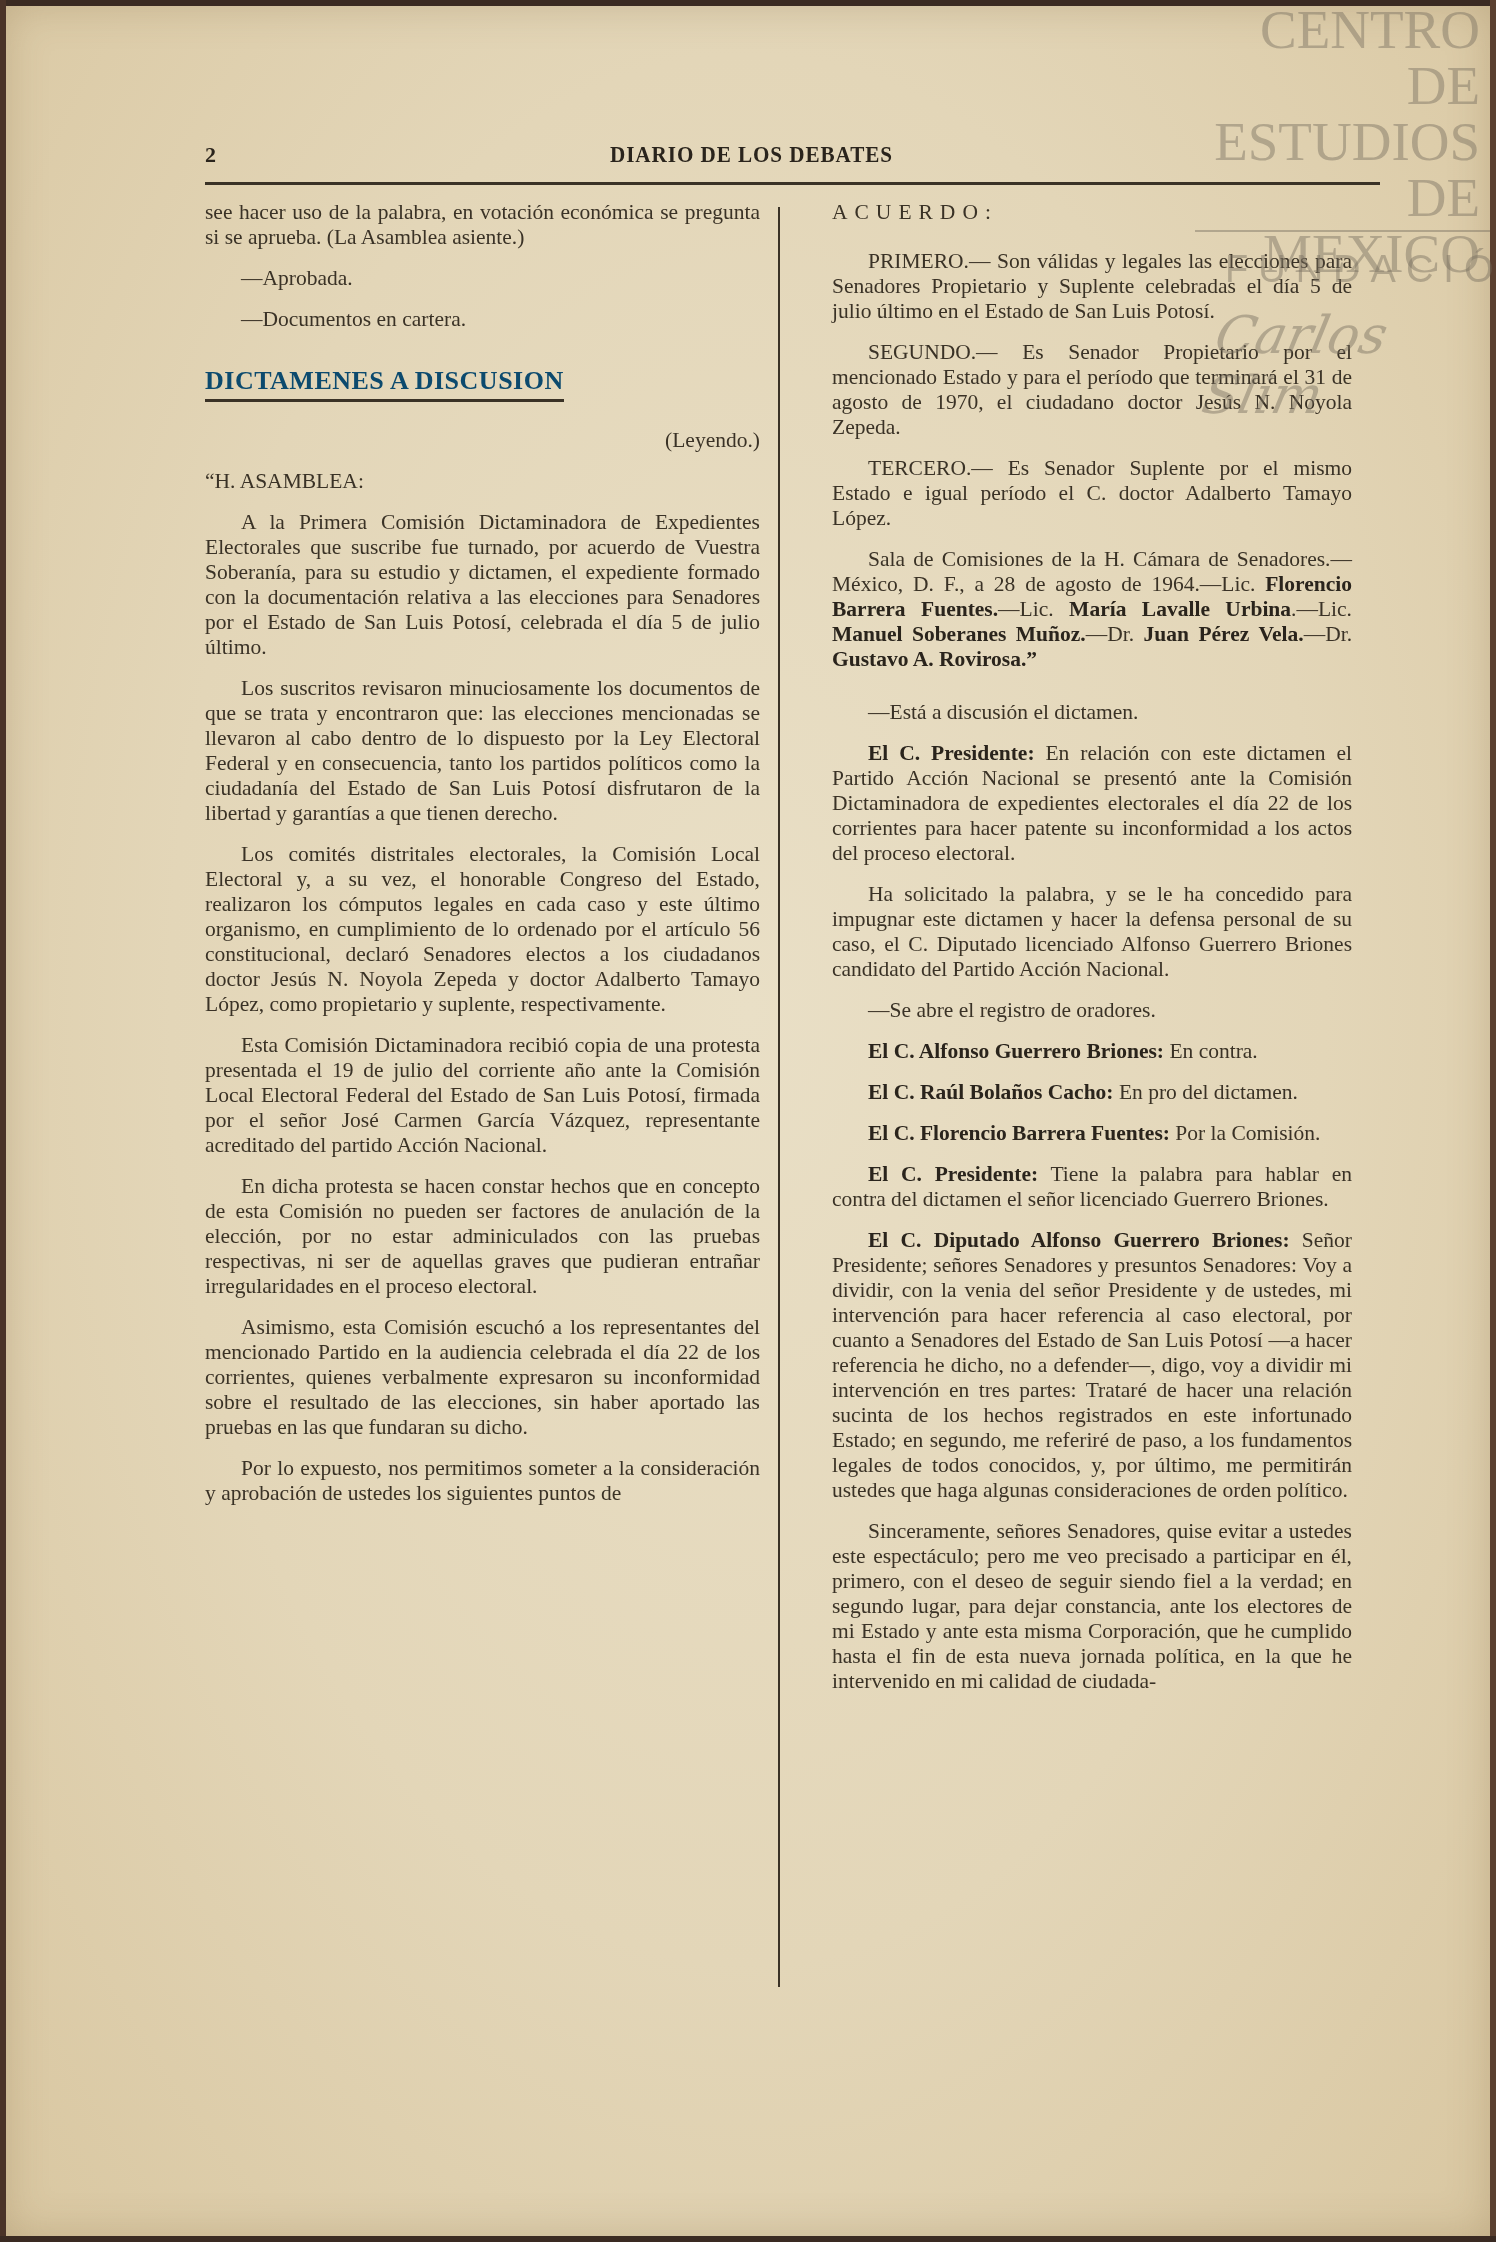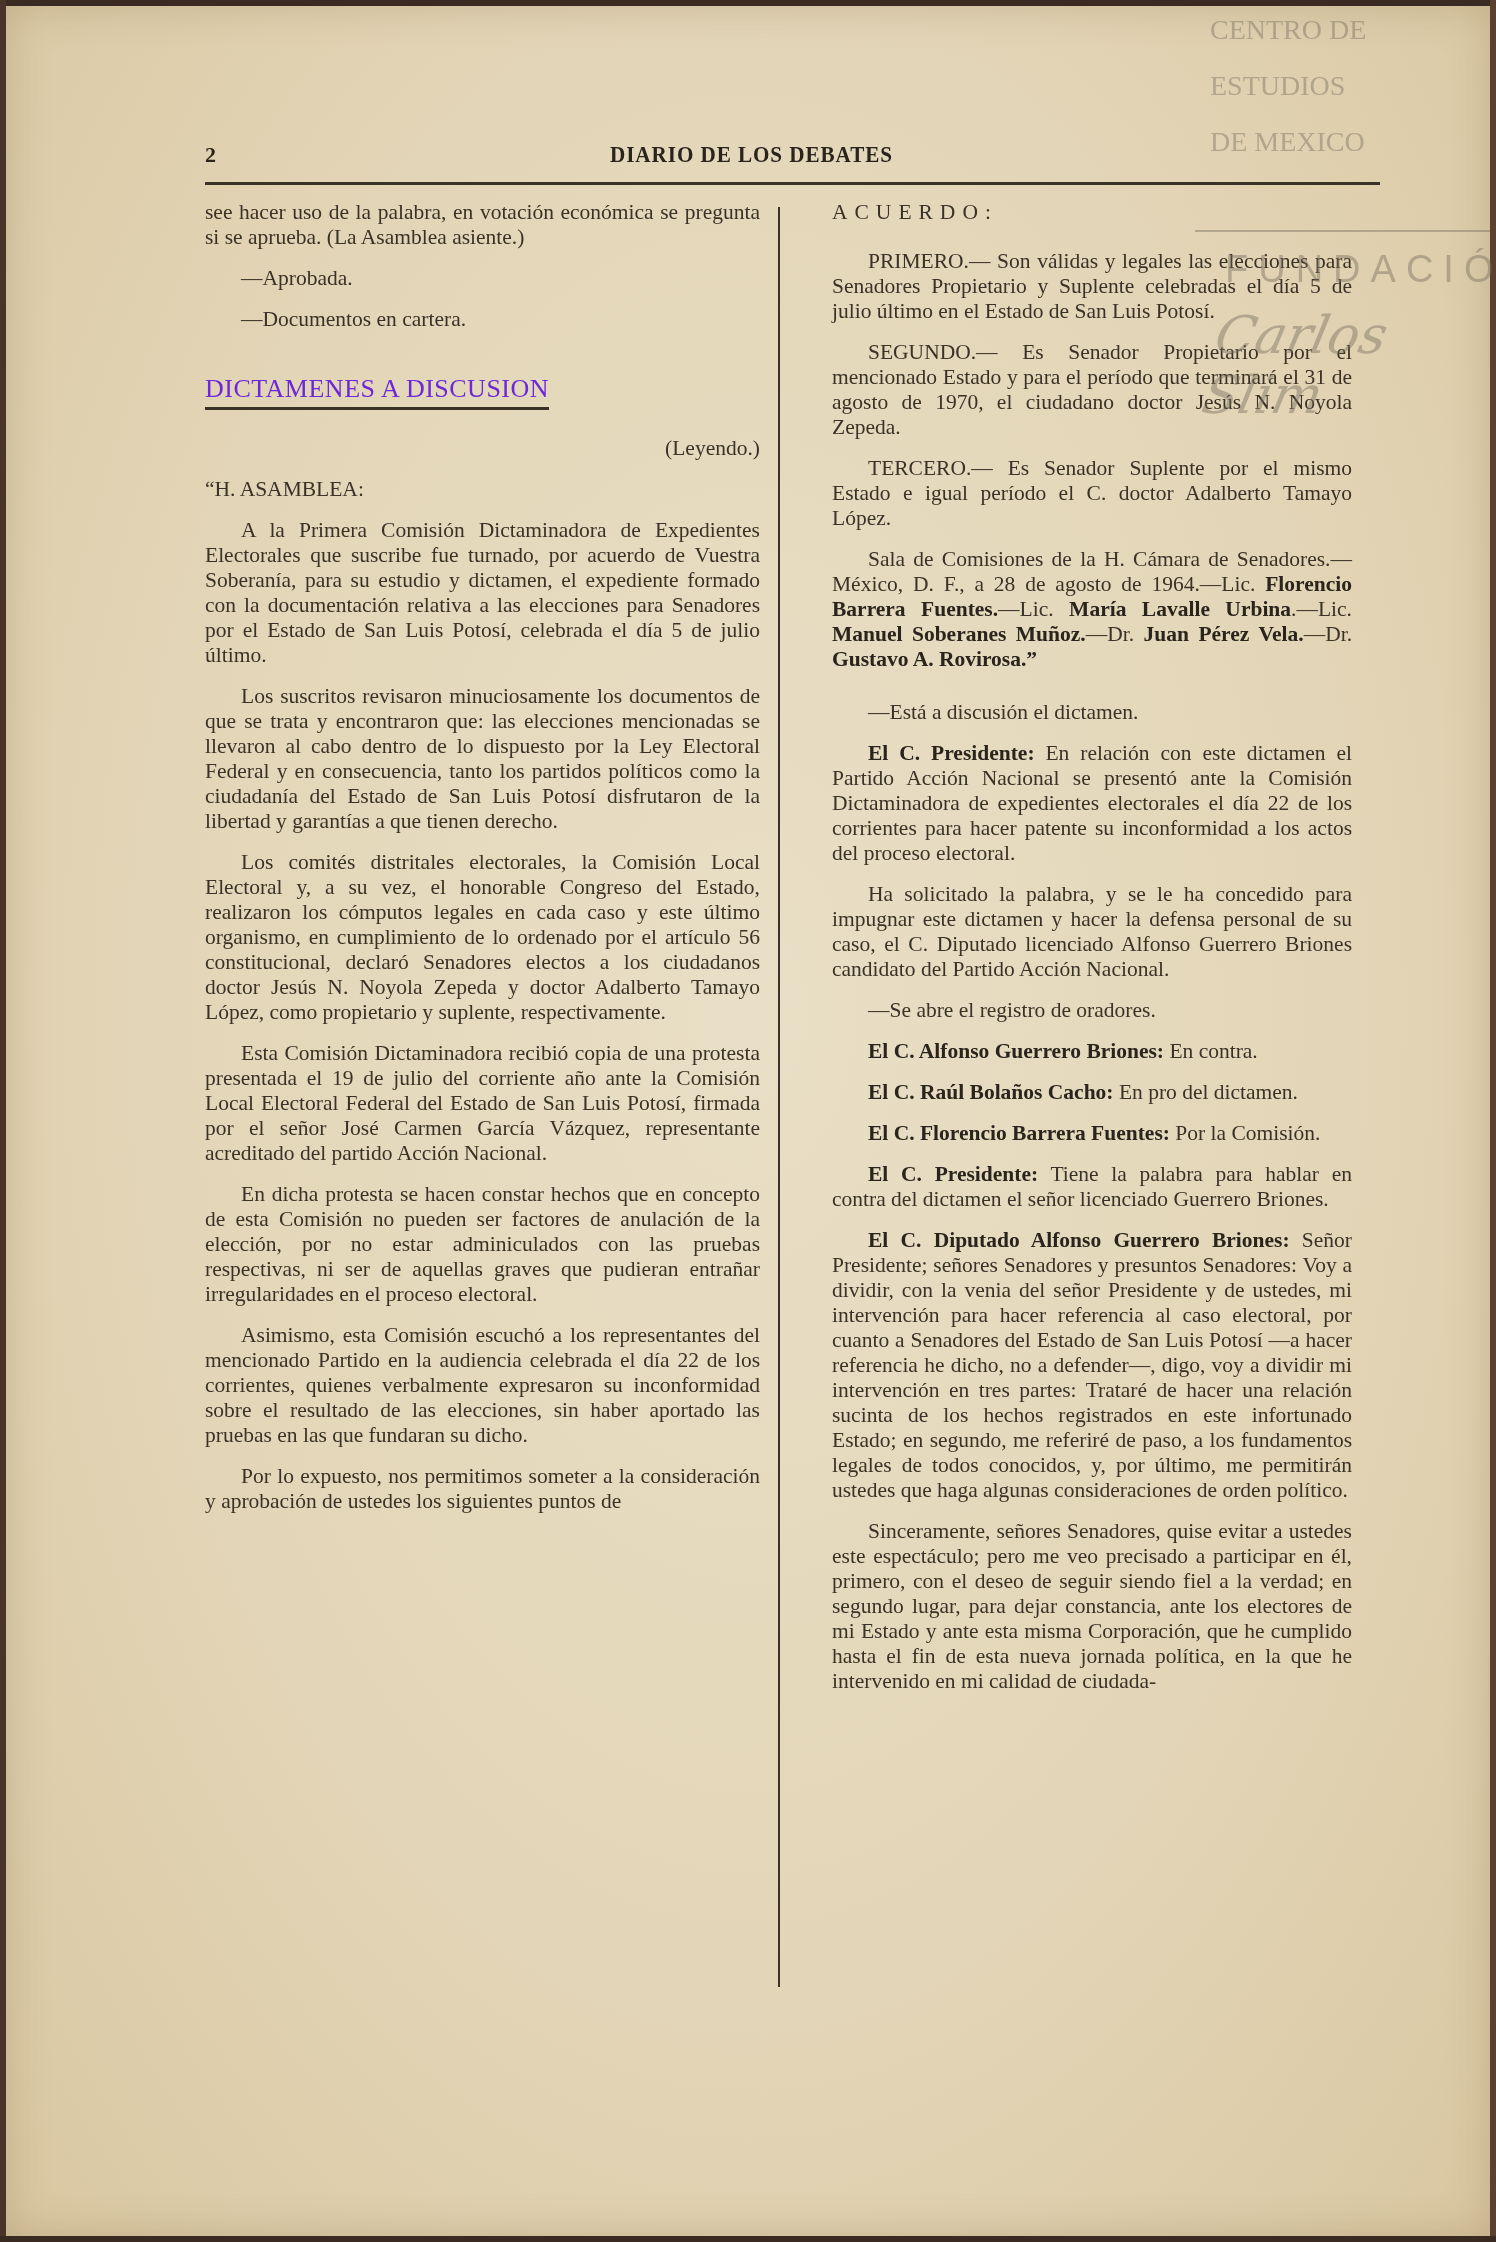--- a/index.html
+++ b/index.html
@@ -28,27 +28,27 @@
   .col-left { left:205px; width:555px; }
   .col-right { left:832px; width:520px; }
   .col-divider { position:absolute; left:778px; top:207px; width:2px; height:1780px; background:#3a3226; }
 
   p { margin:0 0 16px 0; }
   .indent { text-indent:36px; }
   .center { text-align:right; text-indent:0; }
   .noindent { text-indent:0; }
   b { color:#2a241c; }
   .section-heading {
-    font-weight:normal; font-size:26px; letter-spacing:0.5px; color:#6d28d9;
-    display:inline-block; border-bottom:3px solid #3a3226; padding-bottom:6px; margin:28px 0 26px 0;
+    font-weight:bold; font-size:26px; letter-spacing:0.5px; color:#0c4a6e;
+    display:inline-block; border-bottom:3px solid #3a3226; padding-bottom:6px; margin:20px 0 26px 0;
   }
   .acuerdo { letter-spacing:7px; margin-bottom:24px; }
 
   .watermark { position:absolute; color:rgba(120,110,95,0.45); font-family:"Liberation Serif", serif; }
-  .wm-block { position:absolute; left:1210px; top:2px; width:270px; text-align:left; font-size:28px; line-height:56px; }
+  .wm-block { position:absolute; left:1210px; top:2px; width:270px; text-align:right; font-size:55px; line-height:56px; }
   .wm-rule { position:absolute; left:1195px; top:230px; width:295px; height:2px; background:rgba(120,110,95,0.45); }
   .wm-fundacion { position:absolute; left:1225px; top:248px; font-family:"Liberation Sans", sans-serif; font-size:38px; letter-spacing:10px; }
   .wm-sign { position:absolute; left:1210px; top:305px; font-family:"DejaVu Serif", serif; font-style:italic; font-size:52px; transform:skewX(-12deg); }
 </style>
 </head>
 <body>
 
 <div class="edge-top"></div>
 <div class="edge-left"></div>
 <div class="edge-right"></div>

